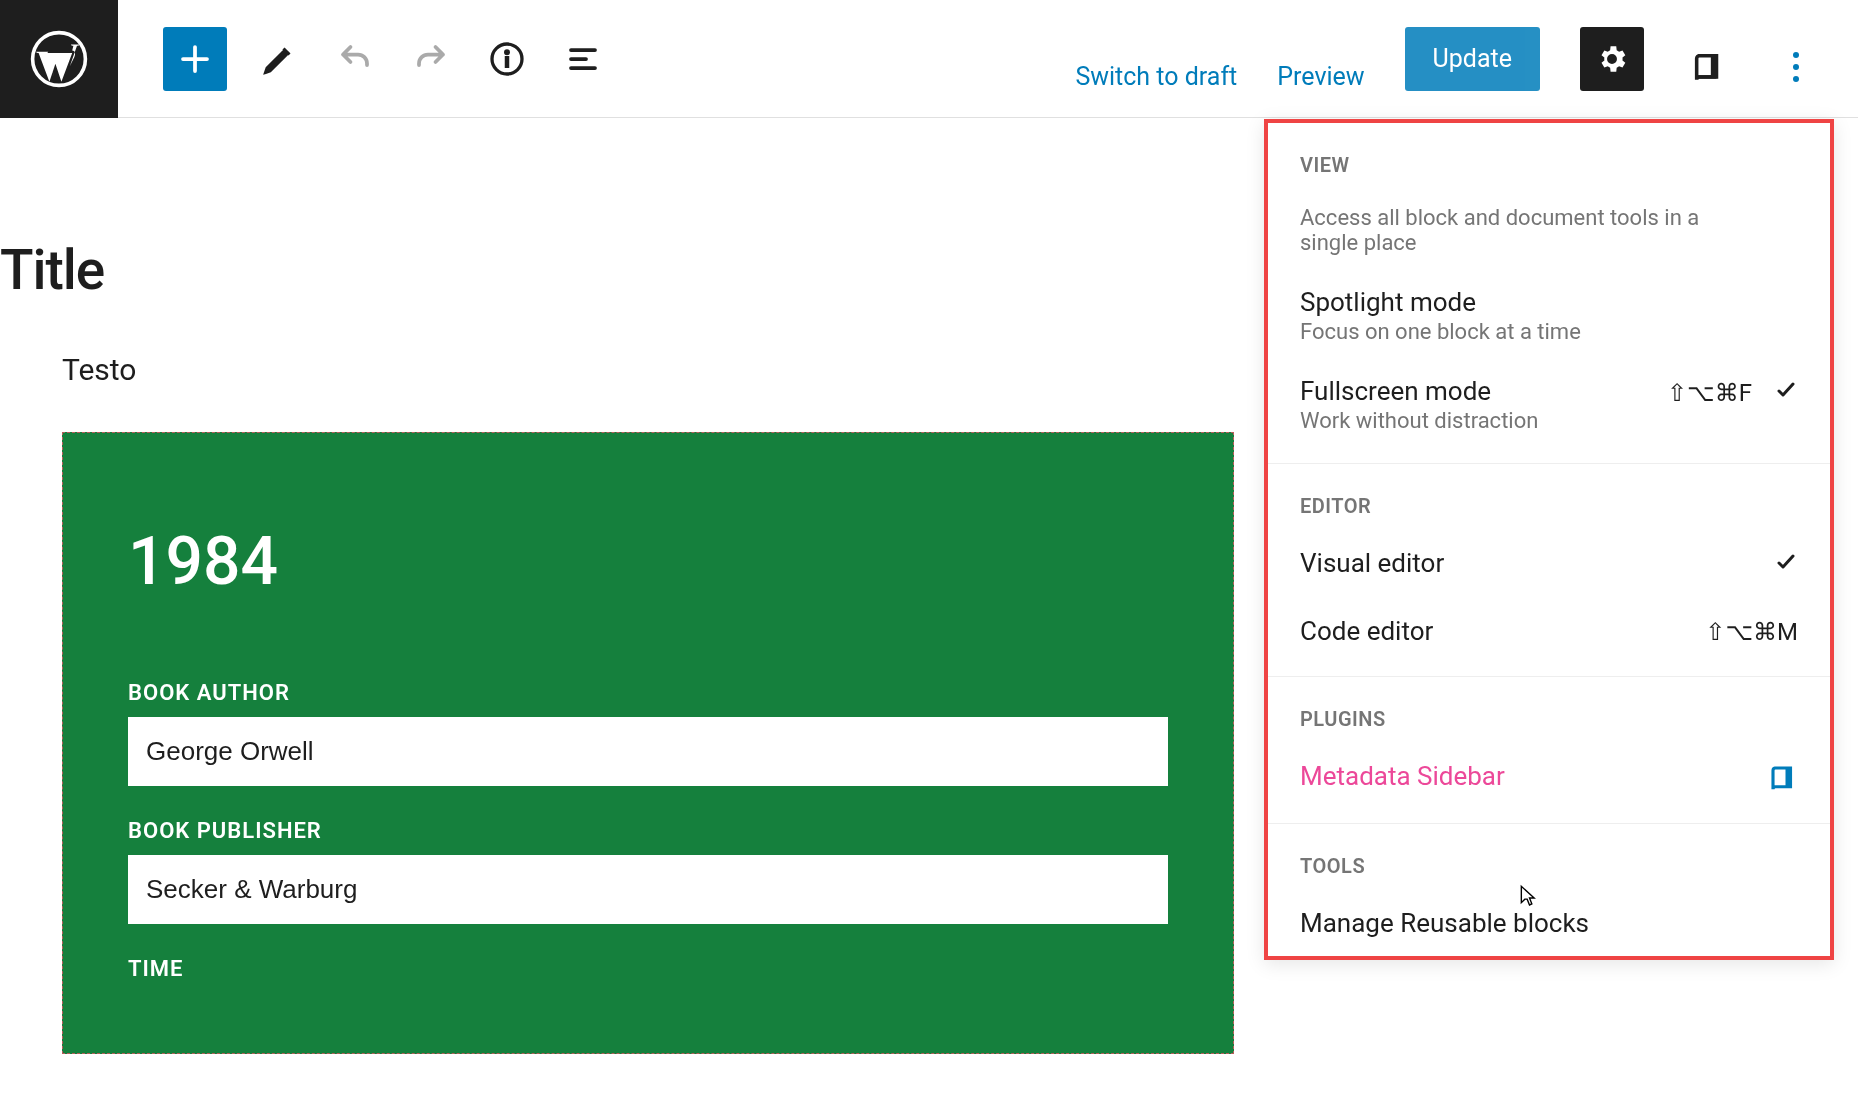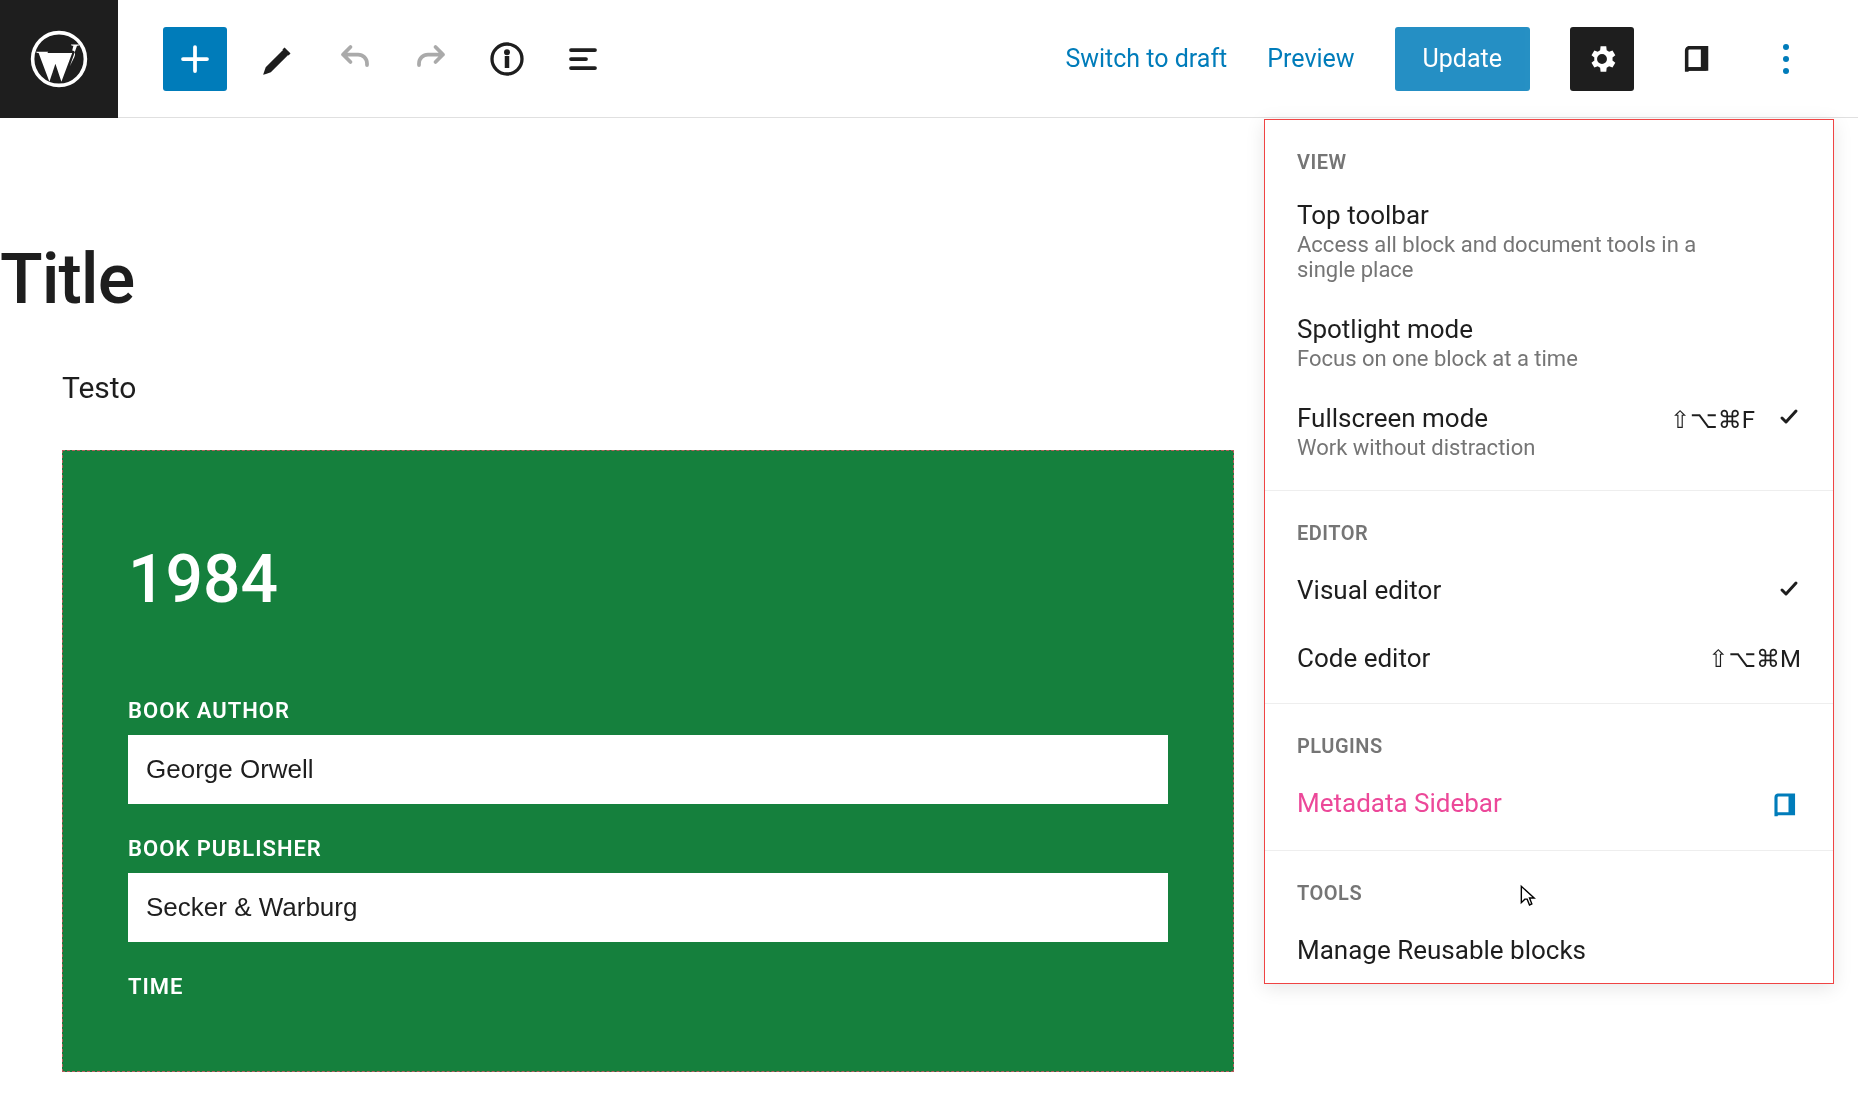--- a/index.html
+++ b/index.html
@@ -40,21 +40,21 @@
   .tb-btn {
     width: 48px; height: 48px;
     display: flex; align-items: center; justify-content: center;
   }
   .tb-btn svg { width: 36px; height: 36px; }
   .tb-btn.muted svg { stroke: #888; fill: #888; }
   .tb-btn.dark svg { stroke: #1e1e1e; }
 
   .toolbar-right {
     margin-left: auto;
-    display: flex; align-items: center; gap: 40px; padding-right: 48px;
+    display: flex; align-items: flex-end; gap: 40px; padding-right: 38px;
   }
   .link-btn {
     font-size: 25px; color: #007cba; cursor: pointer;
   }
   .update-btn {
     background: #007cba; color: #fff;
     height: 64px; padding: 0 28px;
     font-size: 25px; border-radius: 3px;
     display: flex; align-items: center;
     opacity: 0.85;
@@ -75,21 +75,21 @@
   }
   .more-btn .dot { width:6px;height:6px;border-radius:50%;background:#007cba;margin:3px 0; }
   .more-btn-inner { display:flex;flex-direction:column; }
 
   
   .editor {
     position: relative;
     padding: 0;
   }
   .post-title {
-    font-size: 70px;
+    font-size: 55px;
     font-weight: 500;
     margin: 120px 0 50px 0;
     padding-left: 0;
     letter-spacing:-1px;
   }
   .paragraph {
     font-size: 30px;
     margin-left: 62px;
     margin-bottom: 45px;
   }
@@ -124,21 +124,21 @@
     margin-bottom: 32px;
   }
 
   
   .menu {
     position: absolute;
     top: 119px;
     right: 24px;
     width: 570px;
     background: #fff;
-    border: 1px solid #ef4444;
+    border: 4px solid #ef4444;
     box-shadow: 0 4px 18px rgba(0,0,0,0.1);
   }
   .menu-section-header {
     font-size: 20px;
     font-weight: 600;
     color: #757575;
     letter-spacing: 0.5px;
     padding: 30px 32px 12px;
   }
   .menu-item {
@@ -267,21 +267,20 @@
 
     <div class="meta-label">TIME</div>
   </div>
 </div>
 
 <div class="menu">
   <div class="menu-section-header">VIEW</div>
 
   <div class="menu-item">
     <div class="menu-item-text">
-      <div class="mi-title">Top toolbar</div>
       <div class="mi-sub">Access all block and document tools in a single place</div>
     </div>
   </div>
 
   <div class="menu-item">
     <div class="menu-item-text">
       <div class="mi-title">Spotlight mode</div>
       <div class="mi-sub">Focus on one block at a time</div>
     </div>
   </div>

